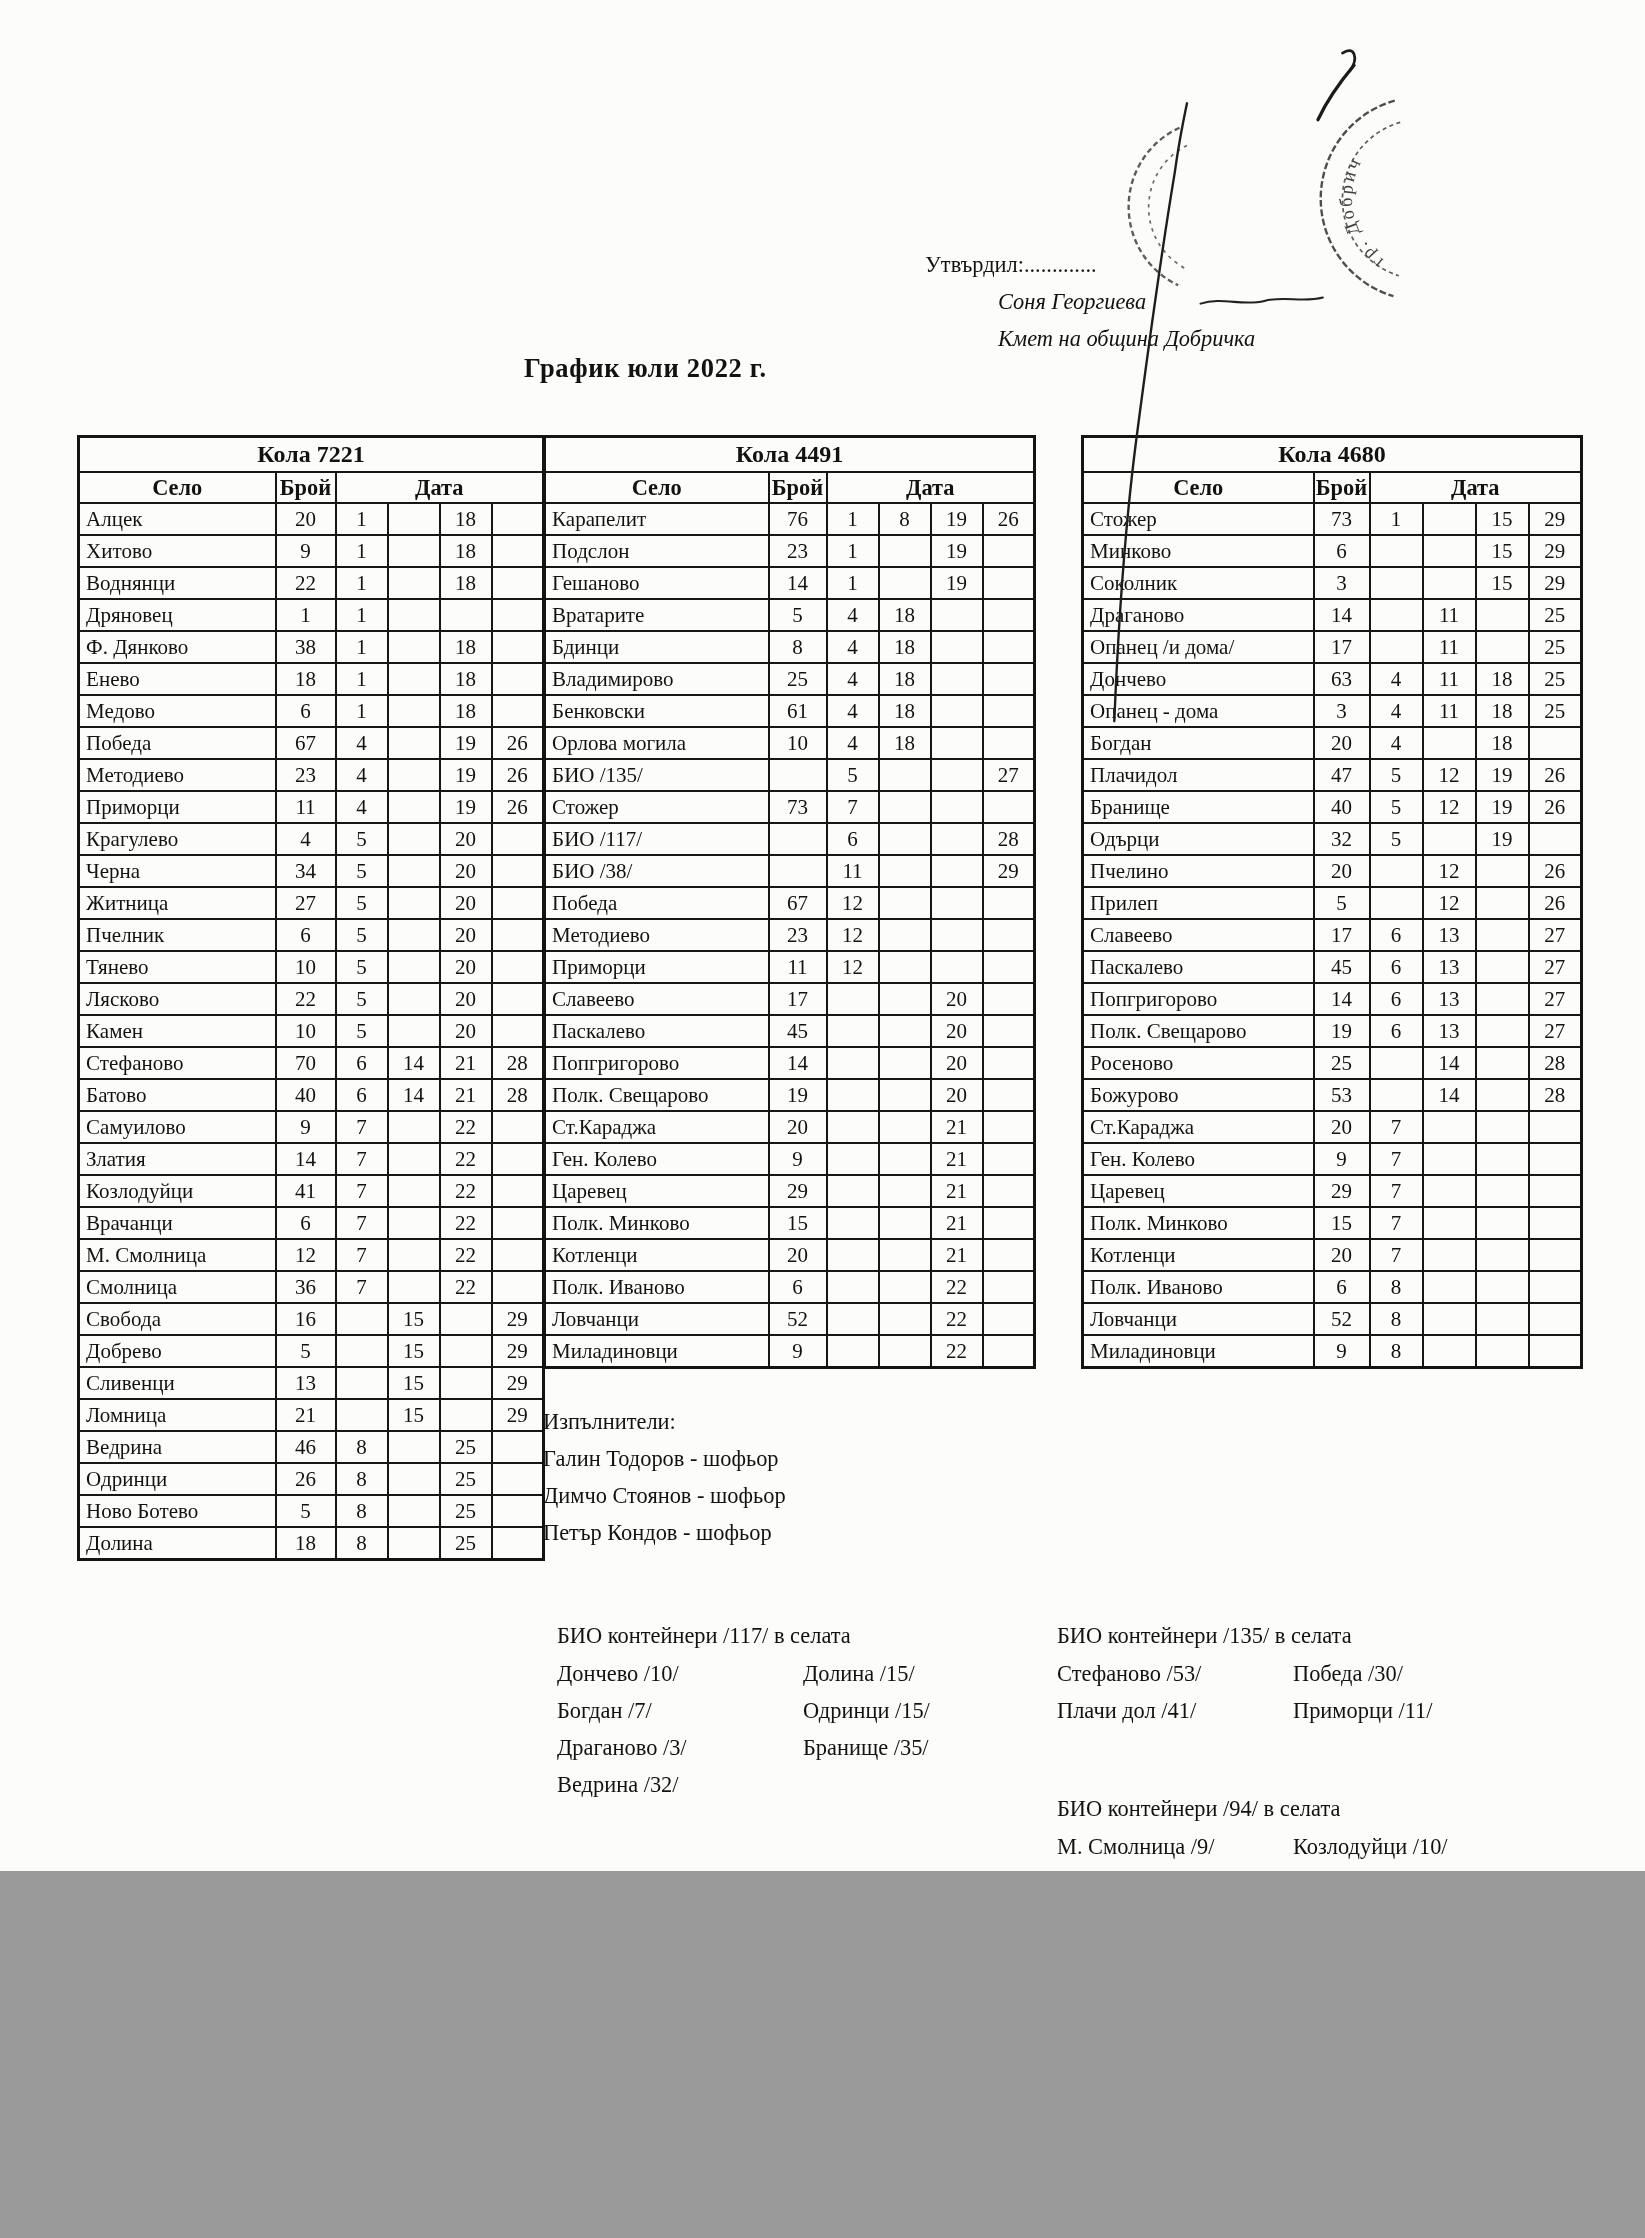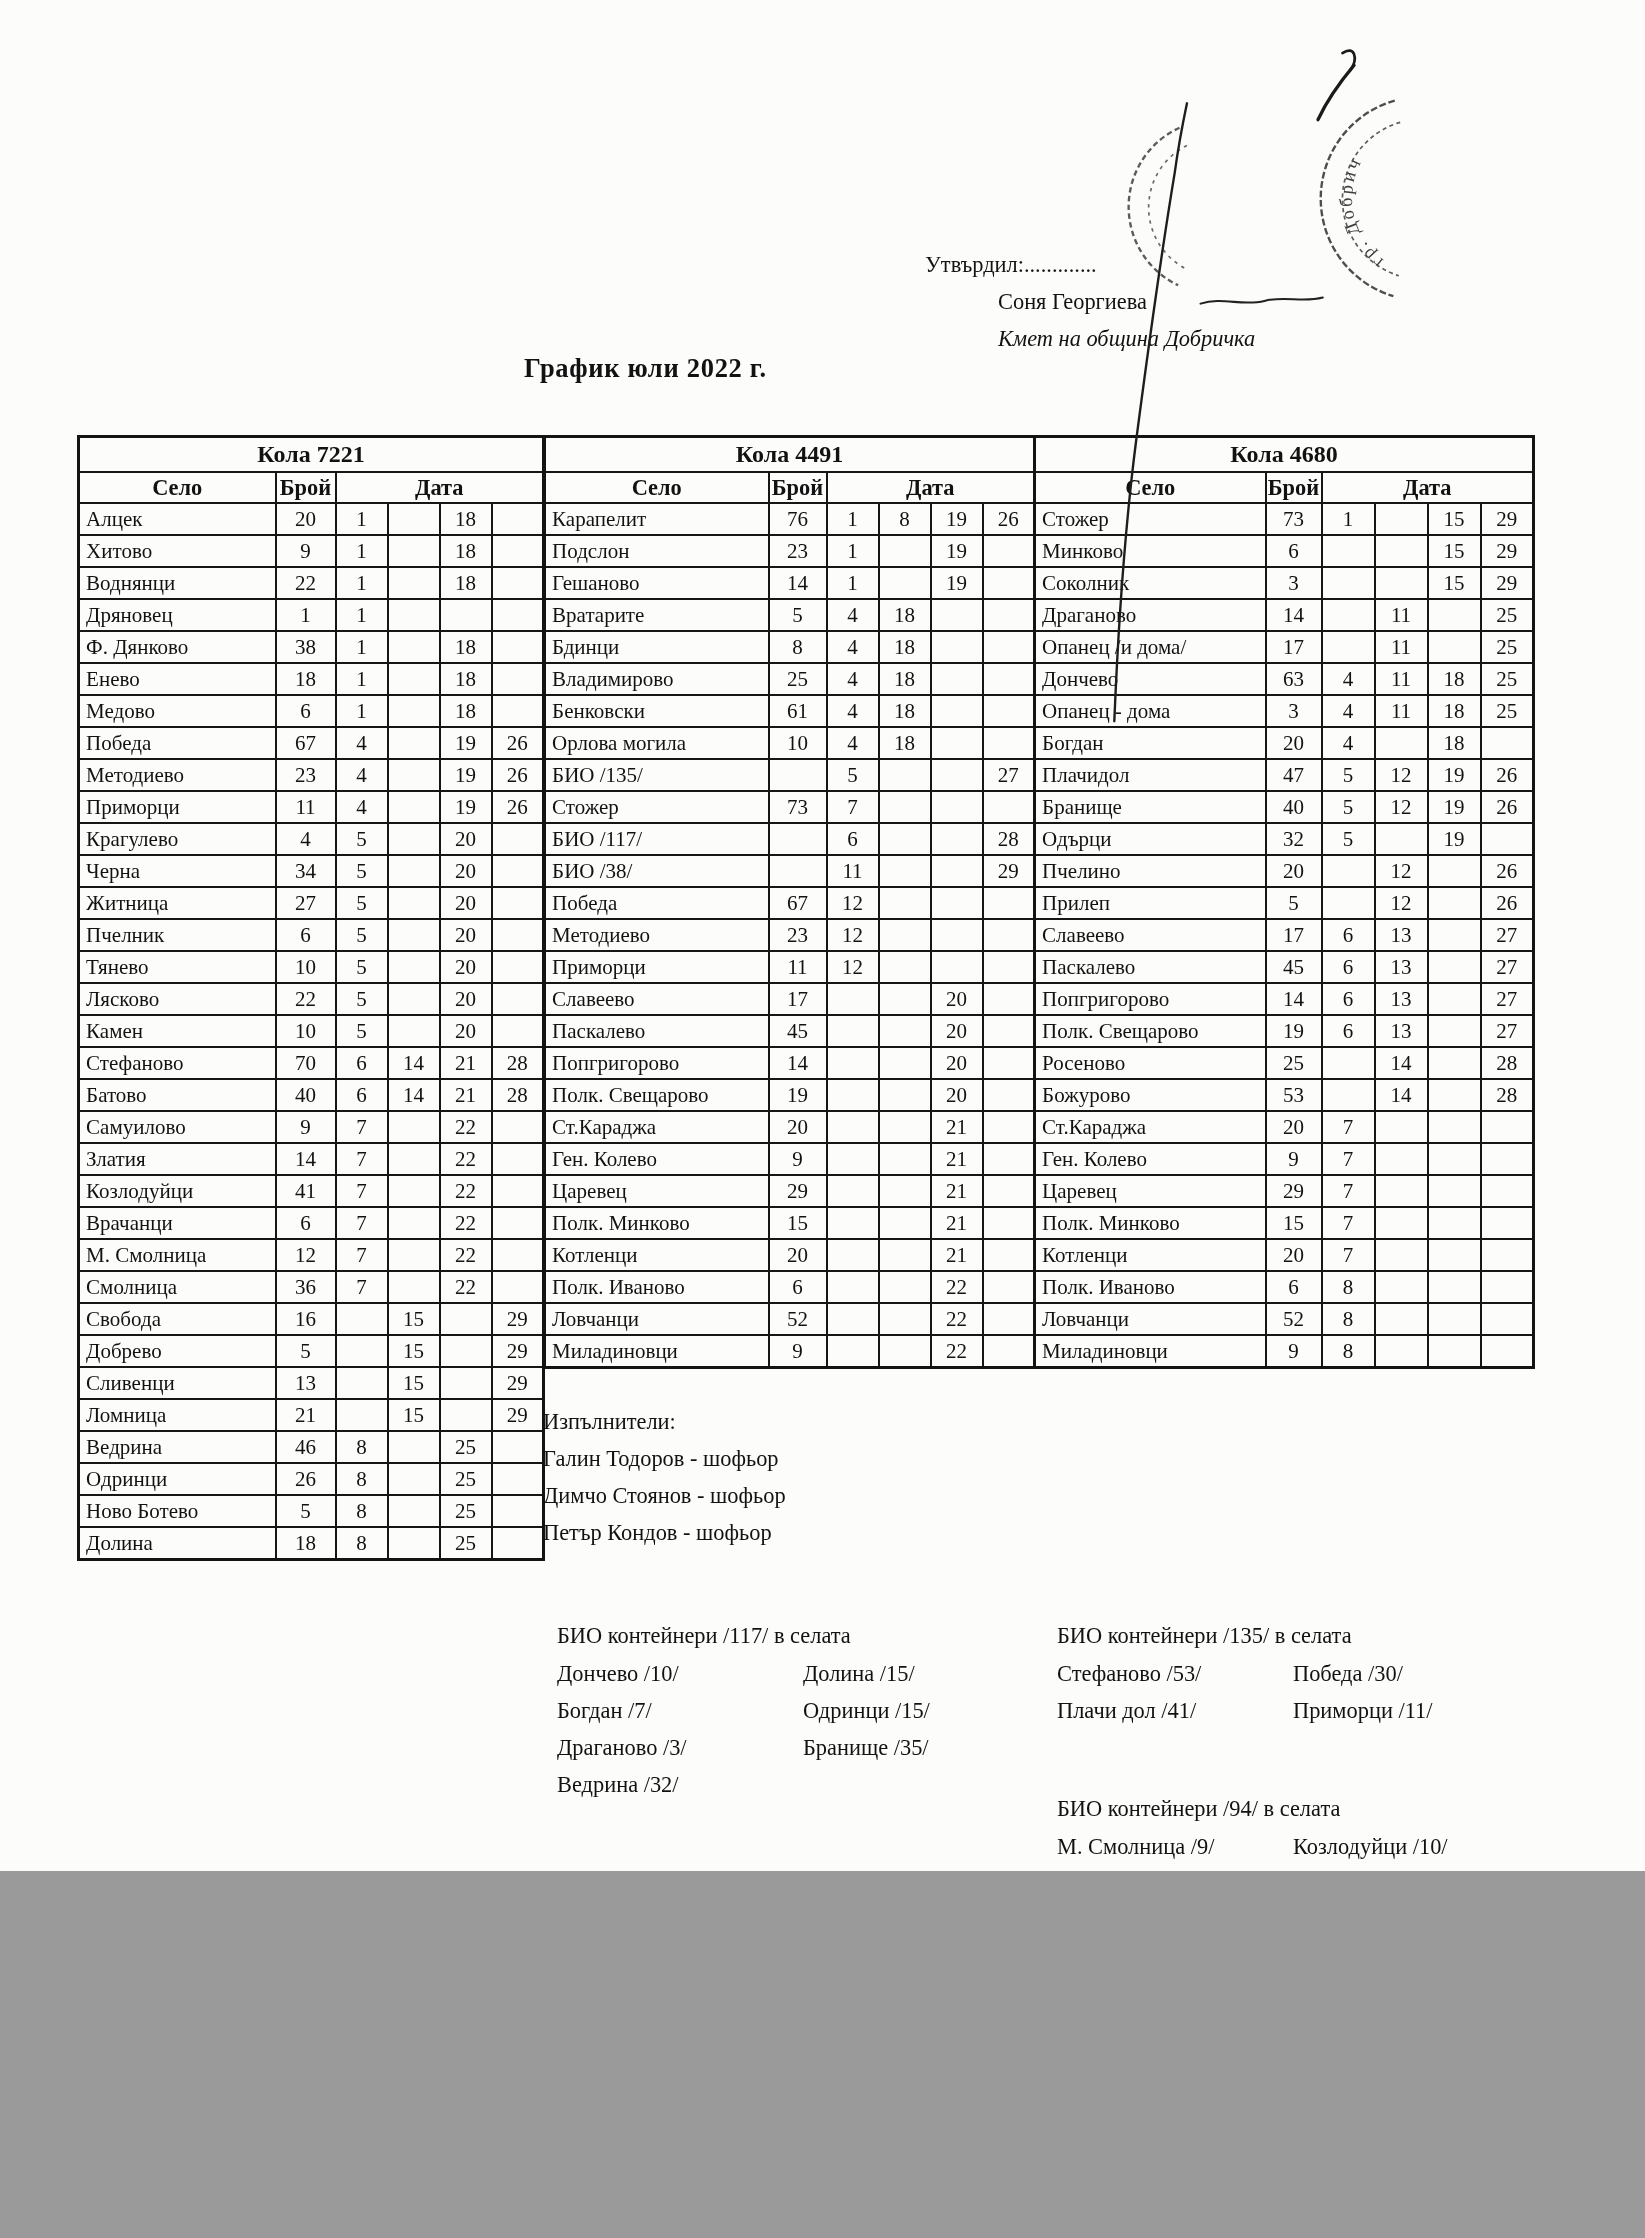--- a/index.html
+++ b/index.html
@@ -3,21 +3,21 @@
 <meta charset="utf-8">
 <style>
   html,body{margin:0;padding:0;background:#9a9a9a;}
   .page{
     position:relative;width:1646px;height:1871px;background:#fcfcfa;
     font-family:"Liberation Serif",serif;color:#121212;overflow:hidden;
   }
   .abs{position:absolute;}
   
   .approve{left:925px;top:246px;font-size:22.4px;line-height:37px;}
-  .approve .nm{margin-left:73px;}
+  .approve .nm{margin-left:73px;font-style:italic;}
   .approve .ttl{margin-left:73px;font-style:italic;}
   .doc-title{left:524px;top:353px;font-size:26.5px;font-weight:bold;letter-spacing:0.7px;}
   
   table.sched{position:absolute;top:435px;border-collapse:collapse;table-layout:fixed;border:3.4px solid #141414;padding-left:47px;}
   table.sched th,table.sched td{border:2px solid #161616;overflow:hidden;white-space:nowrap;padding:0;}
   table.sched .trow th{height:33px;font-size:24px;font-weight:bold;text-align:center;}
   table.sched .hrow th{height:29px;font-size:22.4px;font-weight:bold;text-align:center;}
   table.sched td{height:30px;font-size:21px;}
   table.sched td.v{text-align:left;padding-left:6.1px;padding-right:2.7px;}
   table.sched td.c{text-align:center;}
@@ -563,21 +563,21 @@
           <td class="v">Миладиновци</td>
           <td class="c">9</td>
           <td class="d"></td>
           <td class="d"></td>
           <td class="d">22</td>
           <td class="d"></td>
         </tr>
       </tbody>
   </table>
 
-  <table class="sched" style="left:1033px;width:499px;border-radius:7px;">
+  <table class="sched" style="left:1081px;width:499px;border-radius:7px;">
     <colgroup>
         <col style="width:231px">
         <col style="width:56px">
         <col style="width:53px">
         <col style="width:53px">
         <col style="width:53px">
         <col style="width:53px">
       </colgroup>
     <thead>
       <tr class="trow">

